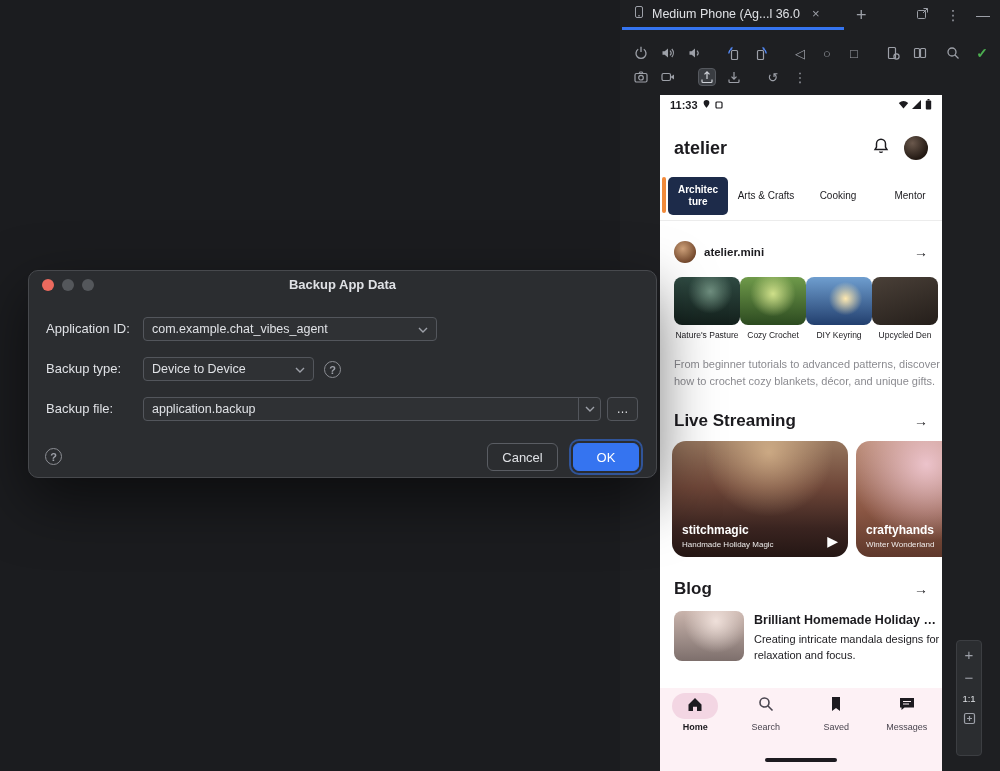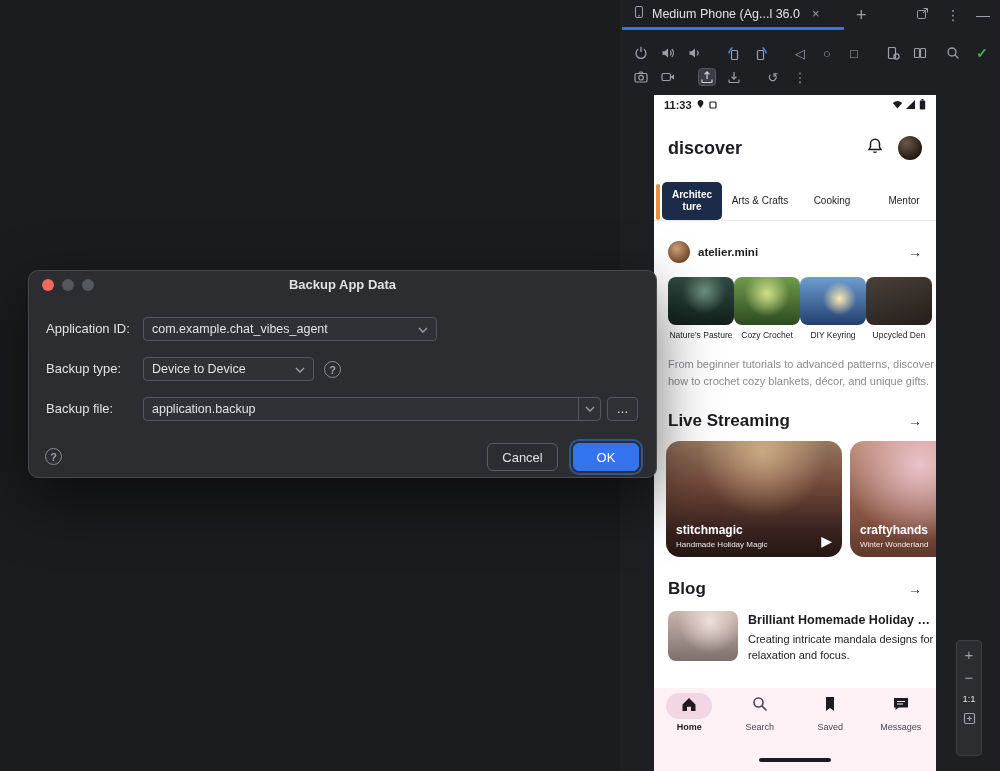--- a/index.html
+++ b/index.html
@@ -24,29 +24,29 @@
   .toolbar.row1 { top:42px; height:22px; }
   .toolbar.row2 { top:66px; height:22px; }
   .tbi { width:18px; height:18px; display:flex; align-items:center; justify-content:center; font-size:13px; }
   .tbi svg { display:block; }
   .tbi.sep { margin-left:12px; }
   .tbi.boxed { background:#3a3d42; border:1px solid #55585e; border-radius:4px; }
   .toolbar-right { position:absolute; right:12px; top:42px; height:22px; display:flex; align-items:center; gap:14px; }
   .check-glyph { color:#4cae50; font-size:14px; font-weight:700; }
 
   
-  .phone { position:absolute; left:34px; top:95px; width:282px; height:676px; background:#ffffff; overflow:hidden; color:#1c1b1f; }
+  .phone { position:absolute; left:40px; top:95px; width:282px; height:676px; background:#ffffff; overflow:hidden; color:#1c1b1f; }
   .statusbar { height:20px; display:flex; align-items:center; padding:0 10px; gap:4px; font-size:11px; font-weight:700; }
   .status-right { margin-left:auto; display:flex; align-items:center; gap:3px; }
   .appheader { margin:18px 14px 0; height:30px; display:flex; align-items:center; }
   .apptitle { font-size:18px; font-weight:700; }
   .appheader .bell { margin-left:auto; }
   .avatar { width:24px; height:24px; border-radius:50%; margin-left:14px; background:radial-gradient(circle at 35% 30%, #6a584c, #241a14 70%); }
 
-  .cat-tabs { margin-top:14px; padding-left:2px; height:44px; display:flex; align-items:flex-end; border-bottom:1px solid #ececec; }
+  .cat-tabs { margin-top:14px; padding-left:2px; height:44px; display:flex; align-items:flex-start; border-bottom:1px solid #ececec; }
   .orange-accent { width:4px; height:36px; border-radius:2px; background:#f28b3b; margin-right:2px; }
   .cat-tab { width:60px; height:38px; display:flex; align-items:center; justify-content:center; text-align:center; font-size:10px; line-height:1.25; color:#1c1b1f; font-weight:500; }
   .cat-tab.selected { background:#1d2b4a; color:#fff; border-radius:5px; font-weight:600; }
   .cat-tab.t2 { margin-left:8px; }
   .cat-tab.t3 { margin-left:12px; }
   .cat-tab.t4 { margin-left:12px; }
 
   .creator-row { margin:18px 14px 0; height:26px; display:flex; align-items:center; gap:8px; font-size:11.5px; font-weight:700; }
   .c-avatar { width:22px; height:22px; border-radius:50%; background:radial-gradient(circle at 40% 35%, #cfa27a, #70452a 75%); }
   .row-arrow { margin-left:auto; font-size:14px; }
@@ -264,21 +264,21 @@
           <span>
             <svg width="7" height="11" viewBox="0 0 7 11">
                 <rect x="2.5" y="0" width="2" height="1.4" fill="#1c1b1f"></rect>
                 <rect x="0.8" y="1.6" width="5.4" height="9" rx="1" fill="#1c1b1f"></rect>
               </svg>
           </span>
         </span>
       </div>
 
       <div class="appheader">
-        <span class="apptitle">discover</span>
+        <span class="apptitle">atelier</span>
         <span class="bell">
           <svg width="18" height="18" viewBox="0 0 16 16">
               <path d="M8 2a4 4 0 0 0-4 4v3l-1.3 2.2h10.6L12 9V6a4 4 0 0 0-4-4z" fill="none" stroke="#1c1b1f" stroke-width="1.3"></path>
               <path d="M6.7 12.8a1.4 1.4 0 0 0 2.6 0" fill="none" stroke="#1c1b1f" stroke-width="1.3"></path>
             </svg>
         </span>
         <span class="avatar"></span>
       </div>
 
       <div class="cat-tabs">

